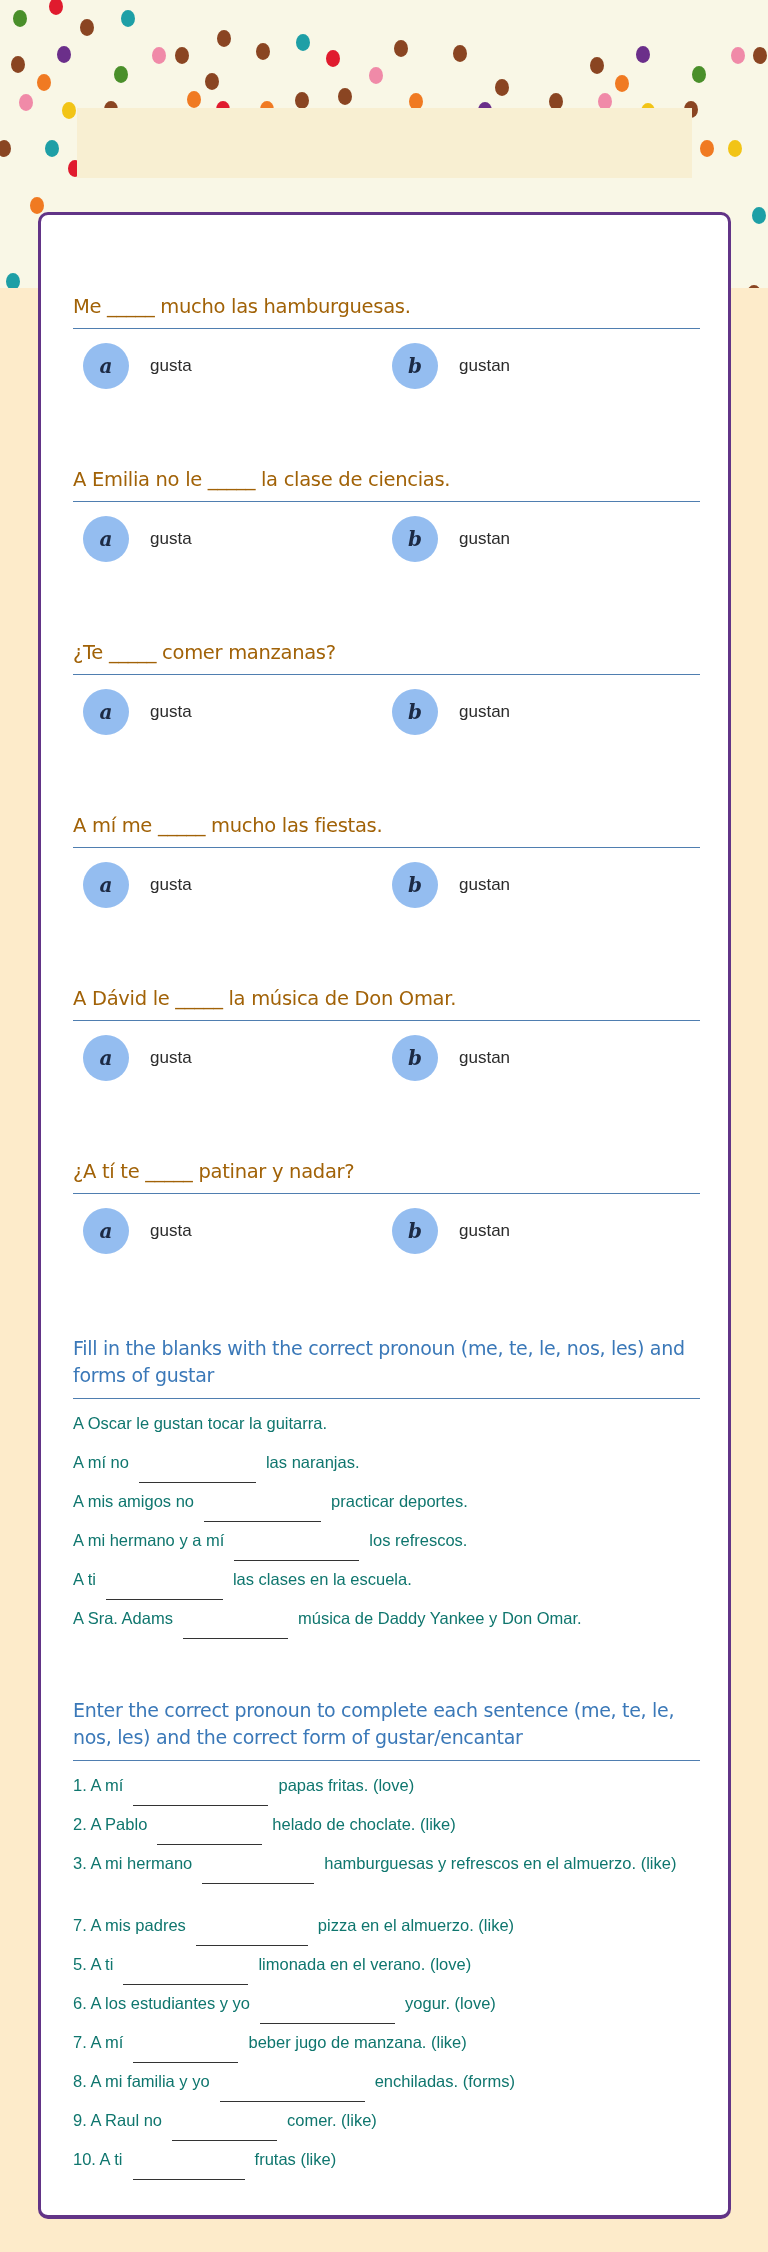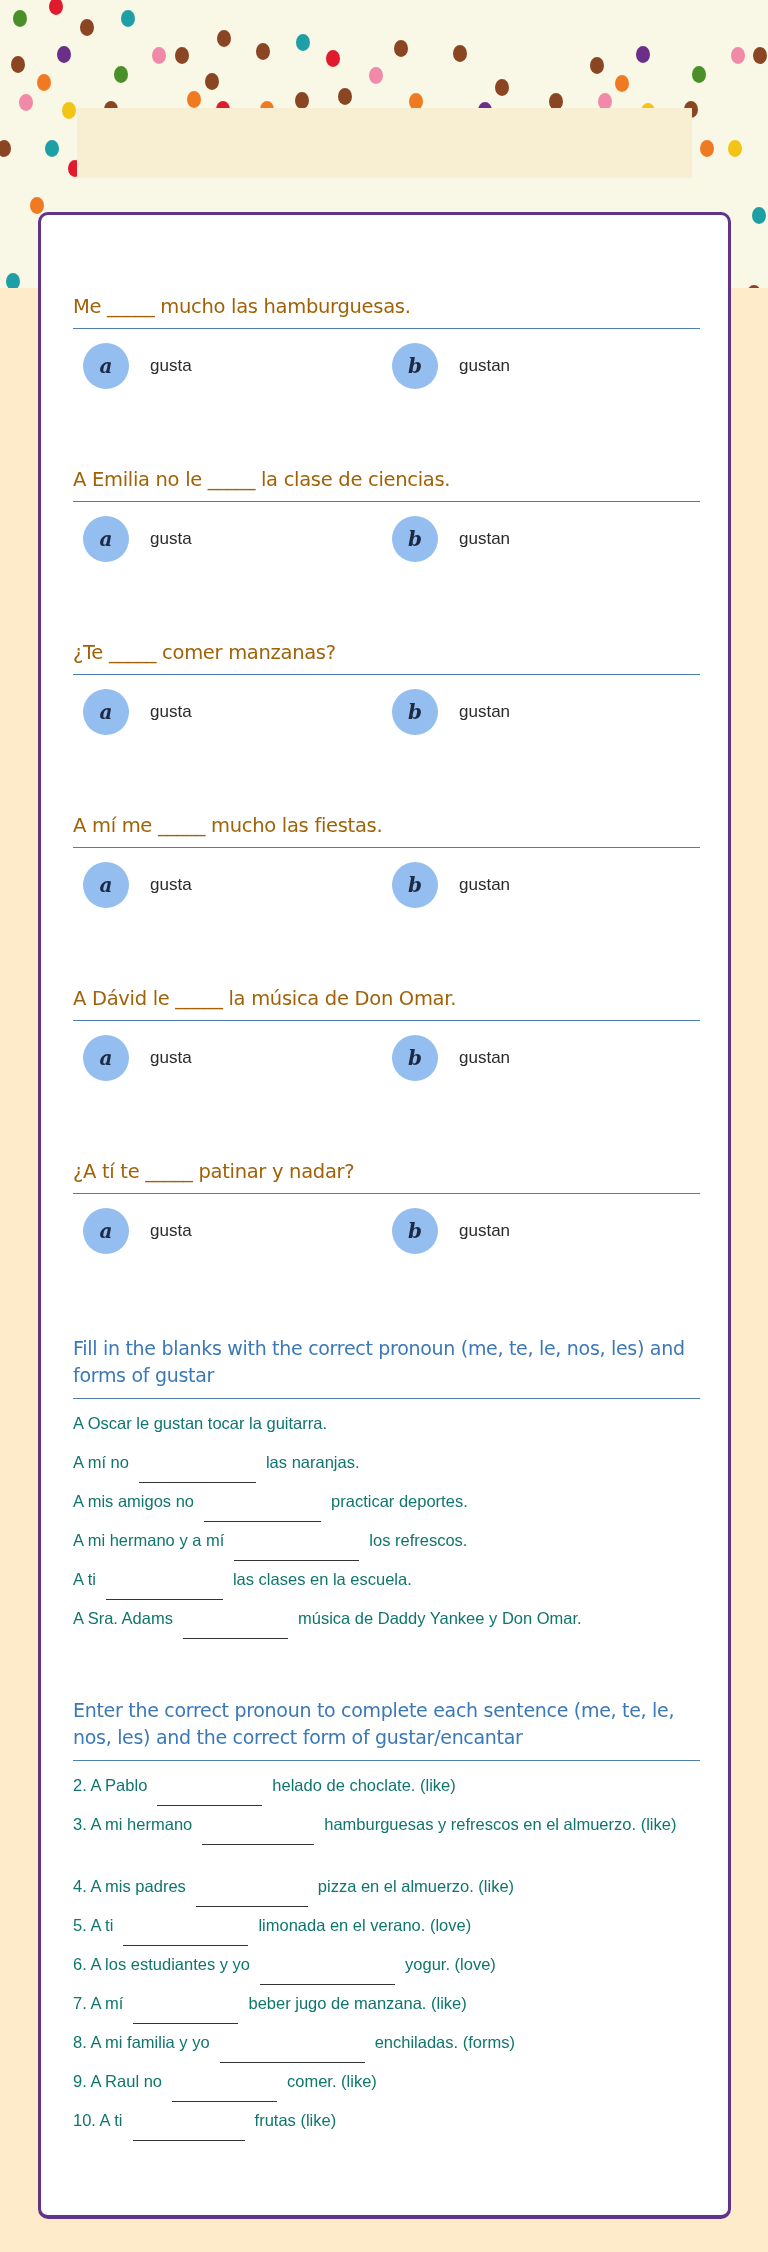--- a/index.html
+++ b/index.html
@@ -255,27 +255,30 @@
     </div>
     <div class="line">
       <span>A Sra. Adams</span><span class="blank w105"></span><span>música de Daddy Yankee y Don Omar.</span>
     </div>
   </div>
 
   <div class="section" style="top:1482px">
     <div class="s-title">Enter the correct pronoun to complete each sentence (me, te, le, nos, les) and the correct form of gustar/encantar</div>
     <div class="s-divider"></div>
     <div class="line">
+      <span>1. A mí</span><span class="blank w135"></span><span>papas fritas. (love)</span>
+    </div>
+    <div class="line">
       <span>2. A Pablo</span><span class="blank w105"></span><span>helado de choclate. (like)</span>
     </div>
     <div class="line" style="min-height:62px">
       <span>3. A mi hermano</span><span class="blank w112"></span><span>hamburguesas y refrescos en el almuerzo. (like)</span>
     </div>
     <div class="line">
-      <span>4. A mis padres</span><span class="blank w112"></span><span>pizza en el almuerzo. (like)</span>
+      <span>7. A mis padres</span><span class="blank w112"></span><span>pizza en el almuerzo. (like)</span>
     </div>
     <div class="line">
       <span>5. A ti</span><span class="blank w125"></span><span>limonada en el verano. (love)</span>
     </div>
     <div class="line">
       <span>6. A los estudiantes y yo</span><span class="blank w135"></span><span>yogur. (love)</span>
     </div>
     <div class="line">
       <span>7. A mí</span><span class="blank w105"></span><span>beber jugo de manzana. (like)</span>
     </div>

